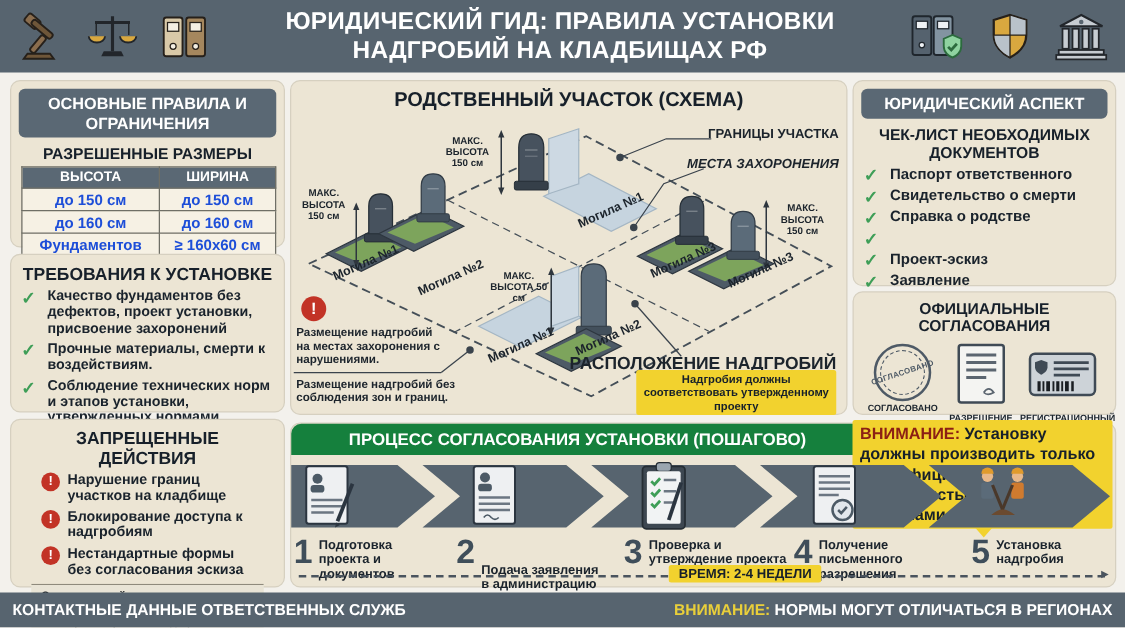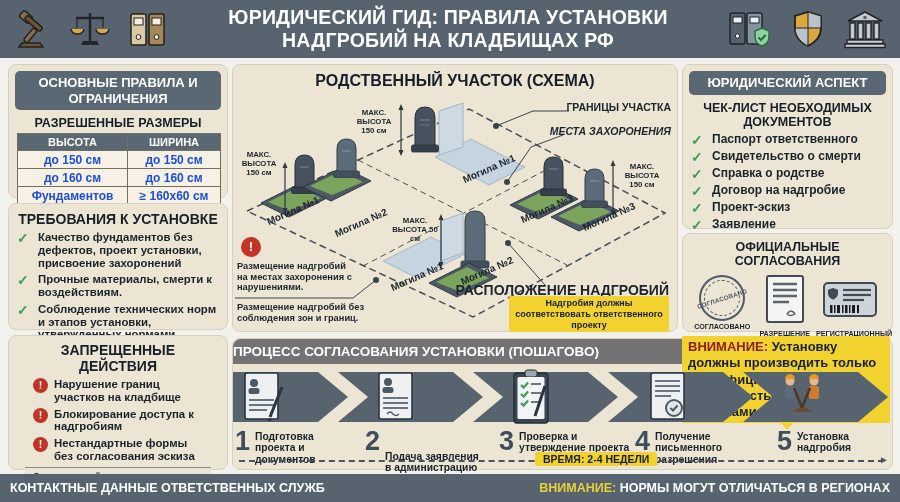--- a/index.html
+++ b/index.html
@@ -60,22 +60,22 @@
   .grave-label { font-size:10px; white-space:nowrap; transform:rotate(-24deg); transform-origin:left top; }
   .dg-red { position:absolute; left:8px; top:172px; width:20px; height:20px; border-radius:50%; background:#c23326;
             color:#fff; font-weight:bold; font-size:13px; text-align:center; line-height:20px; }
   .viol { font-size:9.3px; line-height:1.15; }
   .pl-title { font-size:14px; white-space:nowrap; }
   .ybox { background:#f2d22e; color:#17202a; font-weight:bold; border-radius:2px; }
   .pl-note { font-size:9px; line-height:1.2; text-align:center; padding:2px 4px; width:160px; }
 
   
   .card-process { left:232px; top:338px; width:661px; height:132px; }
-  .proc-head { position:absolute; left:0; top:0; width:458px; height:25px; background:#737373; color:#fff;
-               font-weight:bold; font-size:13.5px; text-align:left; line-height:25px; border-radius:8px 0 4px 0; }
+  .proc-head { position:absolute; left:0; top:0; width:458px; height:25px; background:#15803d; color:#fff;
+               font-weight:bold; font-size:13.5px; text-align:center; line-height:25px; border-radius:8px 0 4px 0; }
   .proc-warn { position:absolute; right:2px; top:-3px; width:208px; padding:3px 6px; font-size:13px;
                line-height:1.25; font-weight:bold; color:#17202a; }
   .proc-warn .wl { color:#8c2014; }
   .proc-warn .ptr { position:absolute; left:98px; bottom:-7px; width:0; height:0;
                     border-left:7px solid transparent; border-right:7px solid transparent; border-top:8px solid #f2d22e; }
   .chev { position:absolute; left:0; top:27px; }
   .steps-row { position:absolute; left:0; top:90px; width:100%; height:32px; }
   .step { position:absolute; display:flex; }
   .step .n { font-size:27px; font-weight:bold; color:#3f4e5a; line-height:.95; margin-right:5px; }
   .step .t { font-size:10.3px; font-weight:bold; color:#1a232c; line-height:1.1; padding-top:2px; }
@@ -335,41 +335,40 @@
     <div class="dlabel grave-label" style="left:286px; top:150px;">Могила №3</div>
     <div class="dlabel grave-label" style="left:348px; top:158px;">Могила №3</div>
     <div class="dlabel grave-label" style="left:156px; top:218px;">Могила №1</div>
     <div class="dlabel grave-label" style="left:226px; top:212px;">Могила №2</div>
 
     <div class="dg-red">!</div>
     <div class="dlabel viol" style="left:4px; top:196px; width:122px;">Размещение надгробий на местах захоронения с нарушениями.</div>
     <div class="dlabel viol" style="left:4px; top:237px; width:134px;">Размещение надгробий без соблюдения зон и границ.</div>
 
     <div class="dlabel pl-title" style="right:8px; top:217px;">РАСПОЛОЖЕНИЕ НАДГРОБИЙ</div>
-    <div class="dlabel ybox pl-note" style="right:8px; top:231px;">Надгробия должны соответствовать ответственного проекту</div>
+    <div class="dlabel ybox pl-note" style="right:8px; top:231px;">Надгробия должны соответствовать утвержденному проекту</div>
   </div>
 
   <div class="card card-legal">
     <div class="slate-head">ЮРИДИЧЕСКИЙ АСПЕКТ</div>
     <div class="checklist-title">ЧЕК-ЛИСТ НЕОБХОДИМЫХ ДОКУМЕНТОВ</div>
     <div class="chk-item">
         <span class="chk">✓</span>
         <span>Паспорт ответственного</span>
       </div>
     <div class="chk-item">
         <span class="chk">✓</span>
         <span>Свидетельство о смерти</span>
       </div>
     <div class="chk-item">
         <span class="chk">✓</span>
         <span>Справка о родстве</span>
       </div>
     <div class="chk-item">
         <span class="chk">✓</span>
-        <span>Договор на надгробие</span>
       </div>
     <div class="chk-item">
         <span class="chk">✓</span>
         <span>Проект-эскиз</span>
       </div>
     <div class="chk-item">
         <span class="chk">✓</span>
         <span>Заявление</span>
       </div>
   </div>

